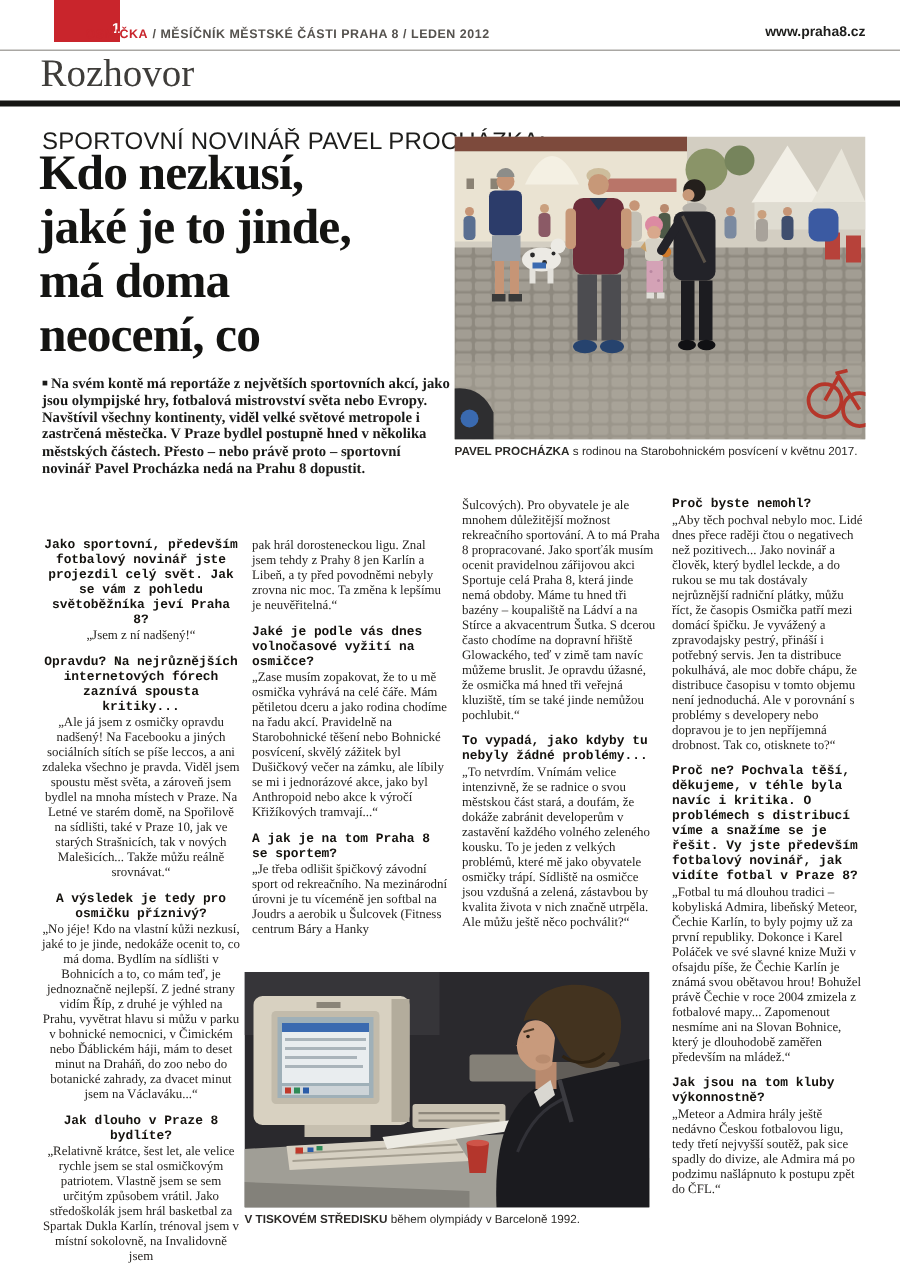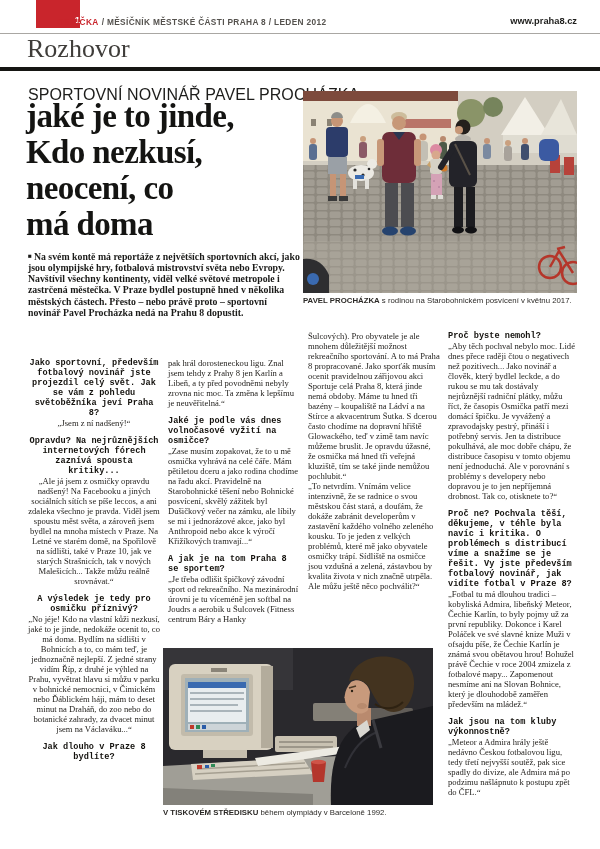--- a/index.html
+++ b/index.html
@@ -59,24 +59,24 @@
   <div class="mast-line">
     <span class="brand">OSMIČKA</span><span>/ MĚSÍČNÍK MĚSTSKÉ ČÁSTI PRAHA 8 / LEDEN 2012</span>
   </div>
   <span class="website">www.praha8.cz</span>
   <div class="rule-thin"></div>
   <div class="section-title">Rozhovor</div>
   <div class="rule-thick"></div>
 
   <div class="kicker">SPORTOVNÍ NOVINÁŘ PAVEL PROCHÁZKA:</div>
   <h1 class="headline">
+    <div>Kdo nezkusí,</div>
     <div>jaké je to jinde,</div>
-    <div>Kdo nezkusí,</div>
+    <div>má doma</div>
     <div>neocení, co</div>
-    <div>má doma</div>
   </h1>
   <p class="intro"><span class="sq">■</span><span>Na svém kontě má reportáže z největších sportovních akcí, jako jsou olympijské hry, fotbalová mistrovství světa nebo Evropy. Navštívil všechny kontinenty, viděl velké světové metropole i zastrčená městečka. V Praze bydlel postupně hned v několika městských částech. Přesto – nebo právě proto – sportovní novinář Pavel Procházka nedá na Prahu 8 dopustit.</span></p>
 
   <figure class="photo-top">
     <svg width="274" height="202" viewBox="0 0 274 202">
       <rect width="274" height="202" fill="#d3cec2"></rect>
       <g>
         <rect x="0" y="0" width="155" height="10" fill="#7d4a3c"></rect>
         <rect x="0" y="10" width="155" height="60" fill="#eae3d2"></rect>
         <path d="M47,32 Q65,-6 83,32 Z" fill="#f4f0e3"></path>
@@ -209,30 +209,32 @@
   </figure>
 
   <div class="col col1">
       <div class="q">Jako sportovní, především fotbalový novinář jste projezdil celý svět. Jak se vám z pohledu světoběžníka jeví Praha 8?</div>
       <div class="a">„Jsem z ní nadšený!“</div>
       <div class="q">Opravdu? Na nejrůznějších internetových fórech zaznívá spousta kritiky...</div>
       <div class="a">„Ale já jsem z osmičky opravdu nadšený! Na Facebooku a jiných sociálních sítích se píše leccos, a ani zdaleka všechno je pravda. Viděl jsem spoustu měst světa, a zároveň jsem bydlel na mnoha místech v Praze. Na Letné ve starém domě, na Spořilově na sídlišti, také v Praze 10, jak ve starých Strašnicích, tak v nových Malešicích... Takže můžu reálně srovnávat.“</div>
       <div class="q">A výsledek je tedy pro osmičku příznivý?</div>
       <div class="a">„No jéje! Kdo na vlastní kůži nezkusí, jaké to je jinde, nedokáže ocenit to, co má doma. Bydlím na sídlišti v Bohnicích a to, co mám teď, je jednoznačně nejlepší. Z jedné strany vidím Říp, z druhé je výhled na Prahu, vyvětrat hlavu si můžu v parku v bohnické nemocnici, v Čimickém nebo Ďáblickém háji, mám to deset minut na Draháň, do zoo nebo do botanické zahrady, za dvacet minut jsem na Václaváku...“</div>
       <div class="q">Jak dlouho v Praze 8 bydlíte?</div>
+      <div class="a">„Relativně krátce, šest let, ale velice rychle jsem se stal osmičkovým patriotem. Vlastně jsem se sem určitým způsobem vrátil. Jako středoškolák jsem hrál basketbal za Spartak Dukla Karlín, trénoval jsem v místní sokolovně, na Invalidovně jsem</div>
     </div>
   <div class="col col2">
       <div class="a">pak hrál dorosteneckou ligu. Znal jsem tehdy z Prahy 8 jen Karlín a Libeň, a ty před povodněmi nebyly zrovna nic moc. Ta změna k lepšímu je neuvěřitelná.“</div>
       <div class="q">Jaké je podle vás dnes volnočasové vyžití na osmičce?</div>
       <div class="a">„Zase musím zopakovat, že to u mě osmička vyhrává na celé čáře. Mám pětiletou dceru a jako rodina chodíme na řadu akcí. Pravidelně na Starobohnické těšení nebo Bohnické posvícení, skvělý zážitek byl Dušičkový večer na zámku, ale líbily se mi i jednorázové akce, jako byl Anthropoid nebo akce k výročí Křižíkových tramvají...“</div>
       <div class="q">A jak je na tom Praha 8 se sportem?</div>
       <div class="a">„Je třeba odlišit špičkový závodní sport od rekreačního. Na mezinárodní úrovni je tu víceméně jen softbal na Joudrs a aerobik u Šulcovek (Fitness centrum Báry a Hanky</div>
     </div>
   <div class="col col3">
       <div class="a">Šulcových). Pro obyvatele je ale mnohem důležitější možnost rekreačního sportování. A to má Praha 8 propracované. Jako sporťák musím ocenit pravidelnou zářijovou akci Sportuje celá Praha 8, která jinde nemá obdoby. Máme tu hned tři bazény – koupaliště na Ládví a na Stírce a akvacentrum Šutka. S dcerou často chodíme na dopravní hřiště Glowackého, teď v zimě tam navíc můžeme bruslit. Je opravdu úžasné, že osmička má hned tři veřejná kluziště, tím se také jinde nemůžou pochlubit.“</div>
+      <div class="q">To vypadá, jako kdyby tu nebyly žádné problémy...</div>
       <div class="a">„To netvrdím. Vnímám velice intenzivně, že se radnice o svou městskou část stará, a doufám, že dokáže zabránit developerům v zastavění každého volného zeleného kousku. To je jeden z velkých problémů, které mě jako obyvatele osmičky trápí. Sídliště na osmičce jsou vzdušná a zelená, zástavbou by kvalita života v nich značně utrpěla. Ale můžu ještě něco pochválit?“</div>
     </div>
   <div class="col col4">
       <div class="q">Proč byste nemohl?</div>
       <div class="a">„Aby těch pochval nebylo moc. Lidé dnes přece raději čtou o negativech než pozitivech... Jako novinář a člověk, který bydlel leckde, a do rukou se mu tak dostávaly nejrůznější radniční plátky, můžu říct, že časopis Osmička patří mezi domácí špičku. Je vyvážený a zpravodajsky pestrý, přináší i potřebný servis. Jen ta distribuce pokulhává, ale moc dobře chápu, že distribuce časopisu v tomto objemu není jednoduchá. Ale v porovnání s problémy s developery nebo dopravou je to jen nepříjemná drobnost. Tak co, otisknete to?“</div>
       <div class="q">Proč ne? Pochvala těší, děkujeme, v téhle byla navíc i kritika. O problémech s distribucí víme a snažíme se je řešit. Vy jste především fotbalový novinář, jak vidíte fotbal v Praze 8?</div>
       <div class="a">„Fotbal tu má dlouhou tradici – kobyliská Admira, libeňský Meteor, Čechie Karlín, to byly pojmy už za první republiky. Dokonce i Karel Poláček ve své slavné knize Muži v ofsajdu píše, že Čechie Karlín je známá svou obětavou hrou! Bohužel právě Čechie v roce 2004 zmizela z fotbalové mapy... Zapomenout nesmíme ani na Slovan Bohnice, který je dlouhodobě zaměřen především na mládež.“</div>
       <div class="q">Jak jsou na tom kluby výkonnostně?</div>
       <div class="a">„Meteor a Admira hrály ještě nedávno Českou fotbalovou ligu, tedy třetí nejvyšší soutěž, pak sice spadly do divize, ale Admira má po podzimu našlápnuto k postupu zpět do ČFL.“</div>
     </div>

